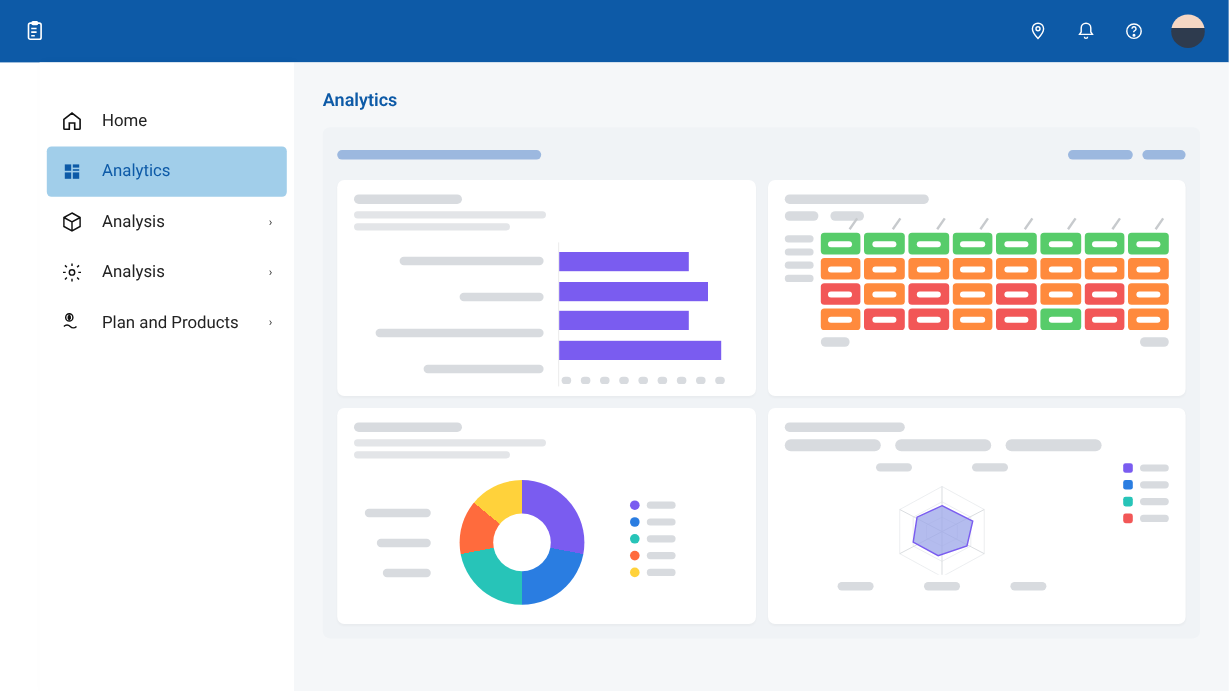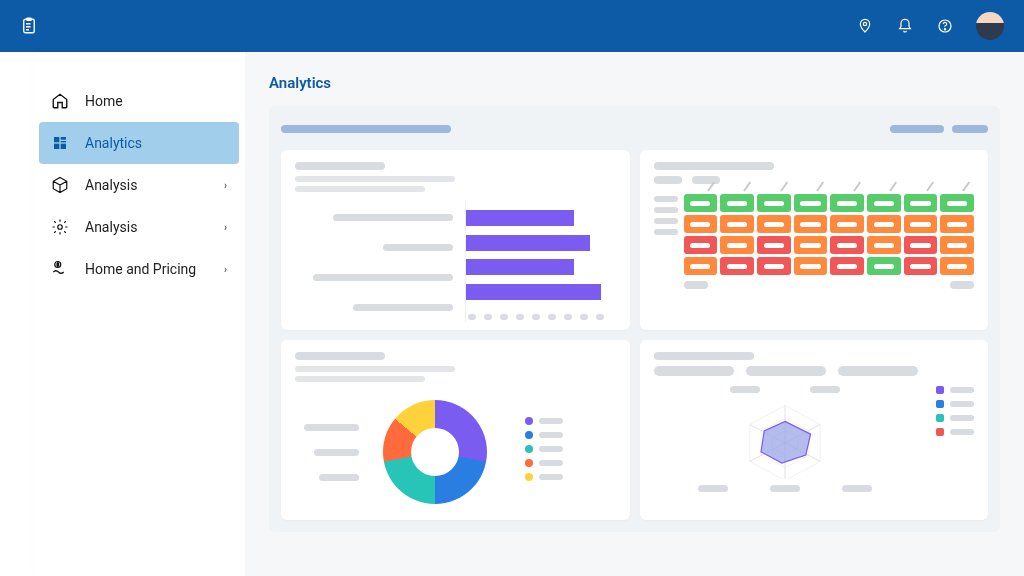--- a/index.html
+++ b/index.html
@@ -164,21 +164,21 @@
       <span class="chev">›</span>
     </div>
     <div class="nav-item">
       <span class="icon">
           <svg width="18" height="18" viewBox="0 0 24 24" fill="none" stroke="#111" stroke-width="1.6">
             <circle cx="9" cy="6" r="4"></circle>
             <text x="9" y="8" font-size="5" text-anchor="middle" fill="#111">$</text>
             <path d="M3 16c2-2 5-2 7 0s5 2 7 0"></path>
           </svg>
         </span>
-      <span>Home and Pricing</span>
+      <span>Plan and Products</span>
       <span class="chev">›</span>
     </div>
   </div>
 
   <div class="main">
     <div class="page-title">Analytics</div>
 
     <div class="panel">
       <div class="panel-header">
         <div class="ph-left" style="width:170px"></div>

